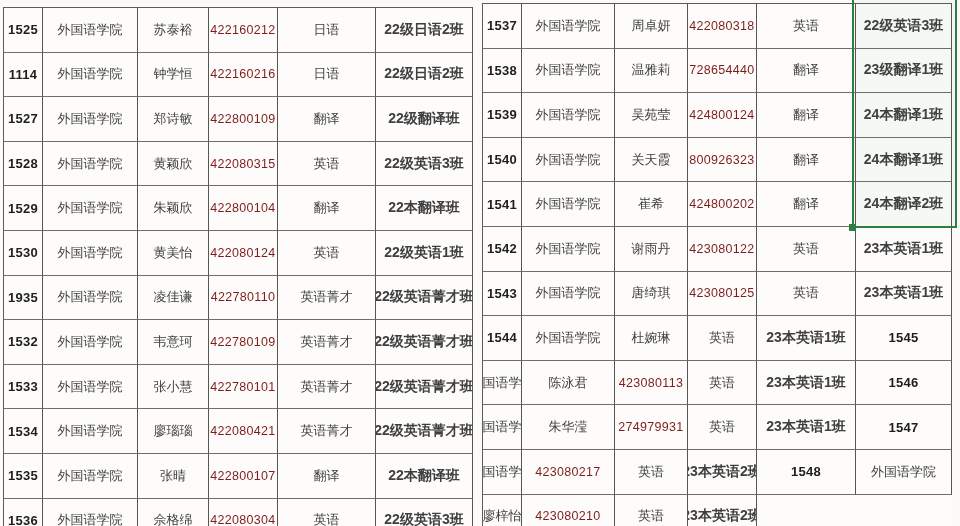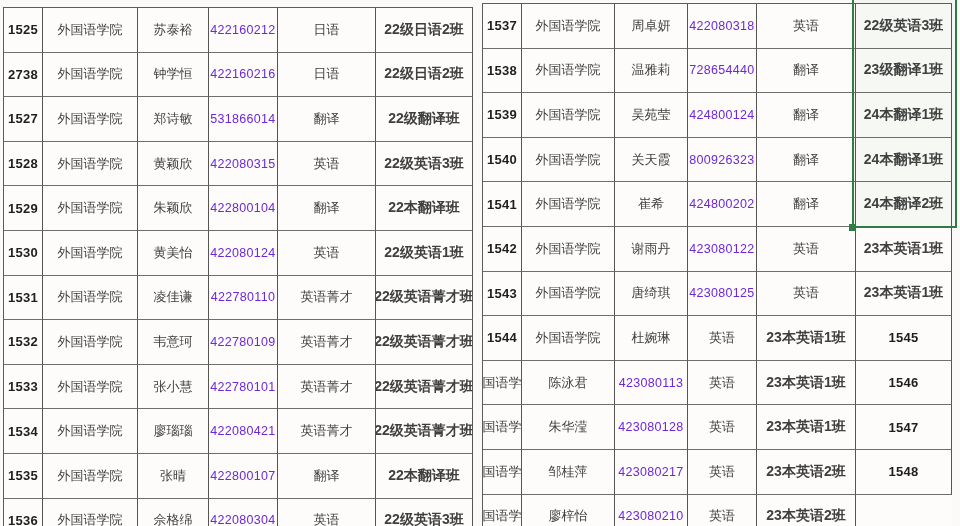--- a/index.html
+++ b/index.html
@@ -47,21 +47,21 @@
     overflow: hidden;
   }
   .col-0 {
     font-weight: bold;
     color: #1e1e1e;
     font-size: 13px;
     letter-spacing: 0.3px;
   }
   .col-3 {
     font-size: 12.5px;
-    color: #6d28d9;
+    color: #7f1d1d;
     letter-spacing: 0.3px;
     text-align: center;
   }
   .col-5 {
     font-size: 14px;
     font-weight: bold;
   }
   .selection {
     position: absolute;
     left: 852px;
@@ -86,51 +86,51 @@
 <body>
 
 <div class="canvas">
   <div class="tbl tbl-left" id="tbl-left">
       <div class="cell col-0">1525</div>
       <div class="cell col-1">外国语学院</div>
       <div class="cell col-2">苏泰裕</div>
       <div class="cell col-3">422160212</div>
       <div class="cell col-4">日语</div>
       <div class="cell col-5">22级日语2班</div>
-      <div class="cell col-0">2738</div>
+      <div class="cell col-0">1114</div>
       <div class="cell col-1">外国语学院</div>
       <div class="cell col-2">钟学恒</div>
       <div class="cell col-3">422160216</div>
       <div class="cell col-4">日语</div>
       <div class="cell col-5">22级日语2班</div>
       <div class="cell col-0">1527</div>
       <div class="cell col-1">外国语学院</div>
       <div class="cell col-2">郑诗敏</div>
-      <div class="cell col-3">531866014</div>
+      <div class="cell col-3">422800109</div>
       <div class="cell col-4">翻译</div>
       <div class="cell col-5">22级翻译班</div>
       <div class="cell col-0">1528</div>
       <div class="cell col-1">外国语学院</div>
       <div class="cell col-2">黄颖欣</div>
       <div class="cell col-3">422080315</div>
       <div class="cell col-4">英语</div>
       <div class="cell col-5">22级英语3班</div>
       <div class="cell col-0">1529</div>
       <div class="cell col-1">外国语学院</div>
       <div class="cell col-2">朱颖欣</div>
       <div class="cell col-3">422800104</div>
       <div class="cell col-4">翻译</div>
       <div class="cell col-5">22本翻译班</div>
       <div class="cell col-0">1530</div>
       <div class="cell col-1">外国语学院</div>
       <div class="cell col-2">黄美怡</div>
       <div class="cell col-3">422080124</div>
       <div class="cell col-4">英语</div>
       <div class="cell col-5">22级英语1班</div>
-      <div class="cell col-0">1531</div>
+      <div class="cell col-0">1935</div>
       <div class="cell col-1">外国语学院</div>
       <div class="cell col-2">凌佳谦</div>
       <div class="cell col-3">422780110</div>
       <div class="cell col-4">英语菁才</div>
       <div class="cell col-5">22级英语菁才班</div>
       <div class="cell col-0">1532</div>
       <div class="cell col-1">外国语学院</div>
       <div class="cell col-2">韦意珂</div>
       <div class="cell col-3">422780109</div>
       <div class="cell col-4">英语菁才</div>
@@ -210,26 +210,25 @@
       <div class="cell col-5">23本英语1班</div>
       <div class="cell col-0">1545</div>
       <div class="cell col-1">外国语学院</div>
       <div class="cell col-2">陈泳君</div>
       <div class="cell col-3">423080113</div>
       <div class="cell col-4">英语</div>
       <div class="cell col-5">23本英语1班</div>
       <div class="cell col-0">1546</div>
       <div class="cell col-1">外国语学院</div>
       <div class="cell col-2">朱华滢</div>
-      <div class="cell col-3">423080128</div>
+      <div class="cell col-3">274979931</div>
       <div class="cell col-4">英语</div>
       <div class="cell col-5">23本英语1班</div>
       <div class="cell col-0">1547</div>
       <div class="cell col-1">外国语学院</div>
-      <div class="cell col-2">邹桂萍</div>
       <div class="cell col-3">423080217</div>
       <div class="cell col-4">英语</div>
       <div class="cell col-5">23本英语2班</div>
       <div class="cell col-0">1548</div>
       <div class="cell col-1">外国语学院</div>
       <div class="cell col-2">廖梓怡</div>
       <div class="cell col-3">423080210</div>
       <div class="cell col-4">英语</div>
       <div class="cell col-5">23本英语2班</div>
     </div>

